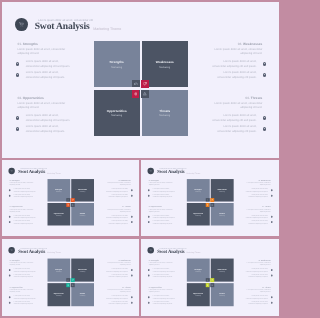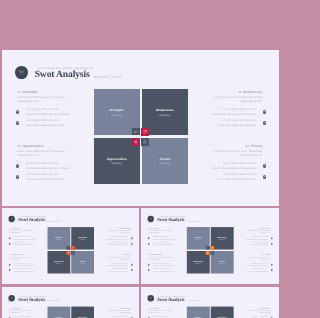--- a/index.html
+++ b/index.html
@@ -1,17 +1,17 @@
 <!DOCTYPE html>
 <html><head>
 <meta charset="utf-8">
 <style>
   html,body{margin:0;padding:0;}
   body{width:281px;height:318px;background:#c28ca2;font-family:"Liberation Sans",sans-serif;overflow:hidden;-webkit-font-smoothing:antialiased;text-rendering:geometricPrecision;}
-  .panel{position:absolute;background:#f2f0fc;overflow:hidden;margin-top:48px;}
+  .panel{position:absolute;background:#f2f0fc;overflow:hidden;}
   .slide{position:absolute;left:0;top:0;width:277px;height:155.5px;transform-origin:0 0;}
   #main{left:2px;top:2px;width:277px;height:155.5px;}
   #t1{left:2px;top:160px;width:137.2px;height:76.3px;}
   #t2{left:141.2px;top:160px;width:137.8px;height:76.3px;}
   #t3{left:2px;top:238.8px;width:137.2px;height:77.5px;}
   #t4{left:141.2px;top:238.8px;width:137.8px;height:77.5px;}
 
   
   .logo-circle{position:absolute;left:13.1px;top:16px;width:12.6px;height:12.8px;border-radius:50%;background:#3e4654;}
   .logo-circle svg{position:absolute;left:3.6px;top:3.7px;width:5.2px;height:5.2px;}

